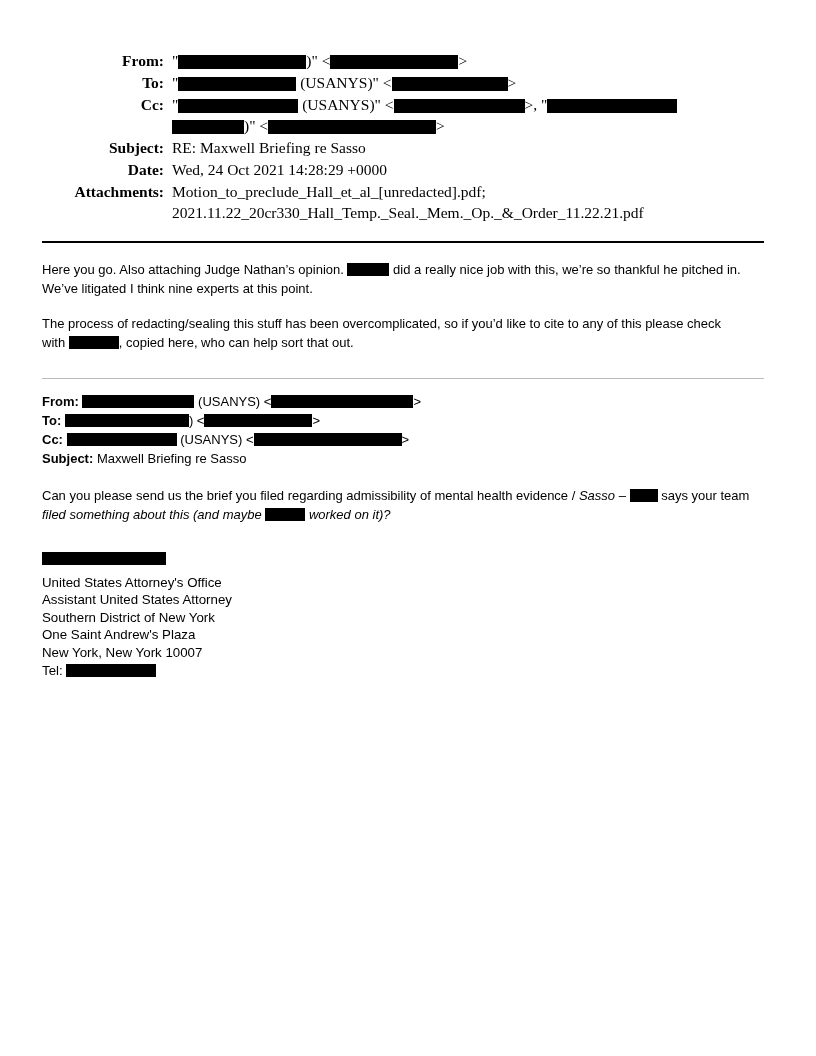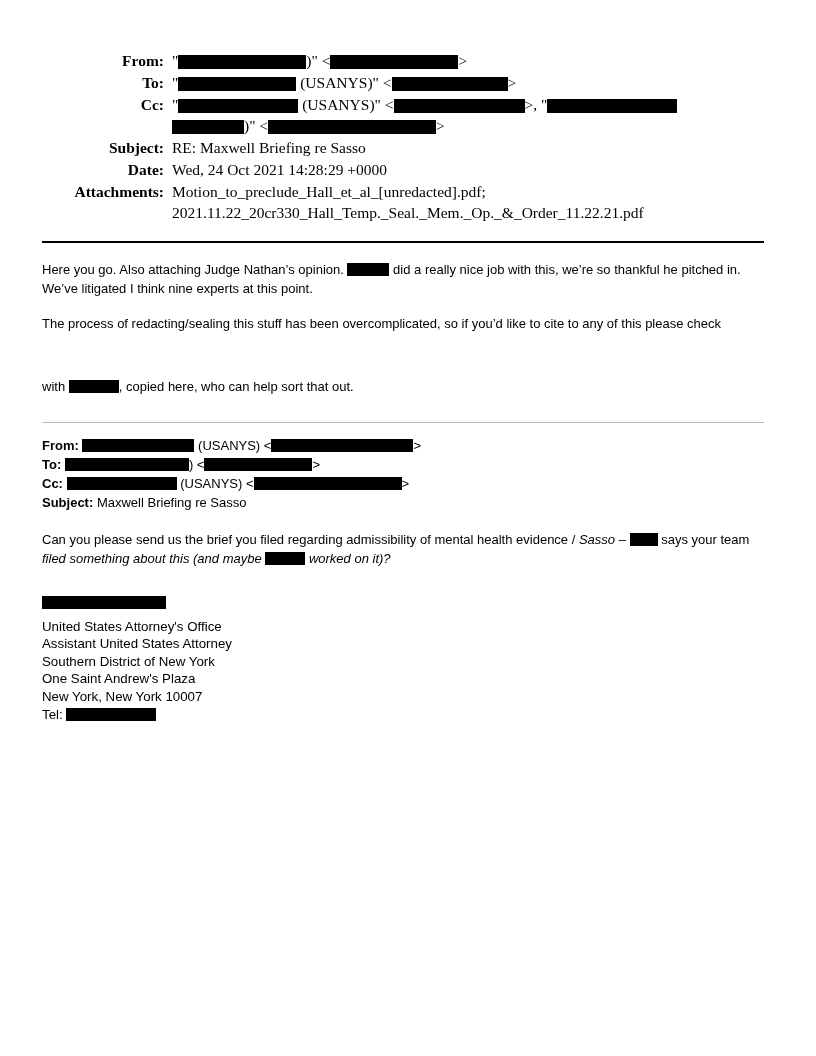--- a/index.html
+++ b/index.html
@@ -164,21 +164,21 @@
 
   <hr class="rule-thick">
 
   <div class="body-text">
     <div class="para">
         <span style="display: block;">Here you go. Also attaching Judge Nathan’s opinion. <span class="rb rb-s" style="width: 42px;"></span> did a really nice job with this, we’re so thankful he pitched in.</span>
         <span style="display: block;">We’ve litigated I think nine experts at this point.</span>
       </div>
     <div class="para">
         <span style="display: block;">The process of redacting/sealing this stuff has been overcomplicated, so if you’d like to cite to any of this please check</span>
-        <span style="display: block; margin-top: 44px;">with <span class="rb rb-s" style="width: 50px;"></span>, copied here, who can help sort that out.</span>
+        <span style="display: block;">with <span class="rb rb-s" style="width: 50px;"></span>, copied here, who can help sort that out.</span>
       </div>
   </div>
 
   <div class="spacer-26"></div>
   <hr class="rule-thin">
 
   <div class="quoted-head">
     <div class="q-row"><span class="q-label">From:</span> <span class="q-val"><span class="rb rb-s" style="width: 112px;"></span> (USANYS) &lt;<span class="rb rb-s" style="width: 142px;"></span>&gt;</span></div>
     <div class="q-row"><span class="q-label">To:</span> <span class="q-val"><span class="rb rb-s" style="width: 124px;"></span>) &lt;<span class="rb rb-s" style="width: 108px;"></span>&gt;</span></div>
     <div class="q-row"><span class="q-label">Cc:</span> <span class="q-val"><span class="rb rb-s" style="width: 110px;"></span> (USANYS) &lt;<span class="rb rb-s" style="width: 148px;"></span>&gt;</span></div>

